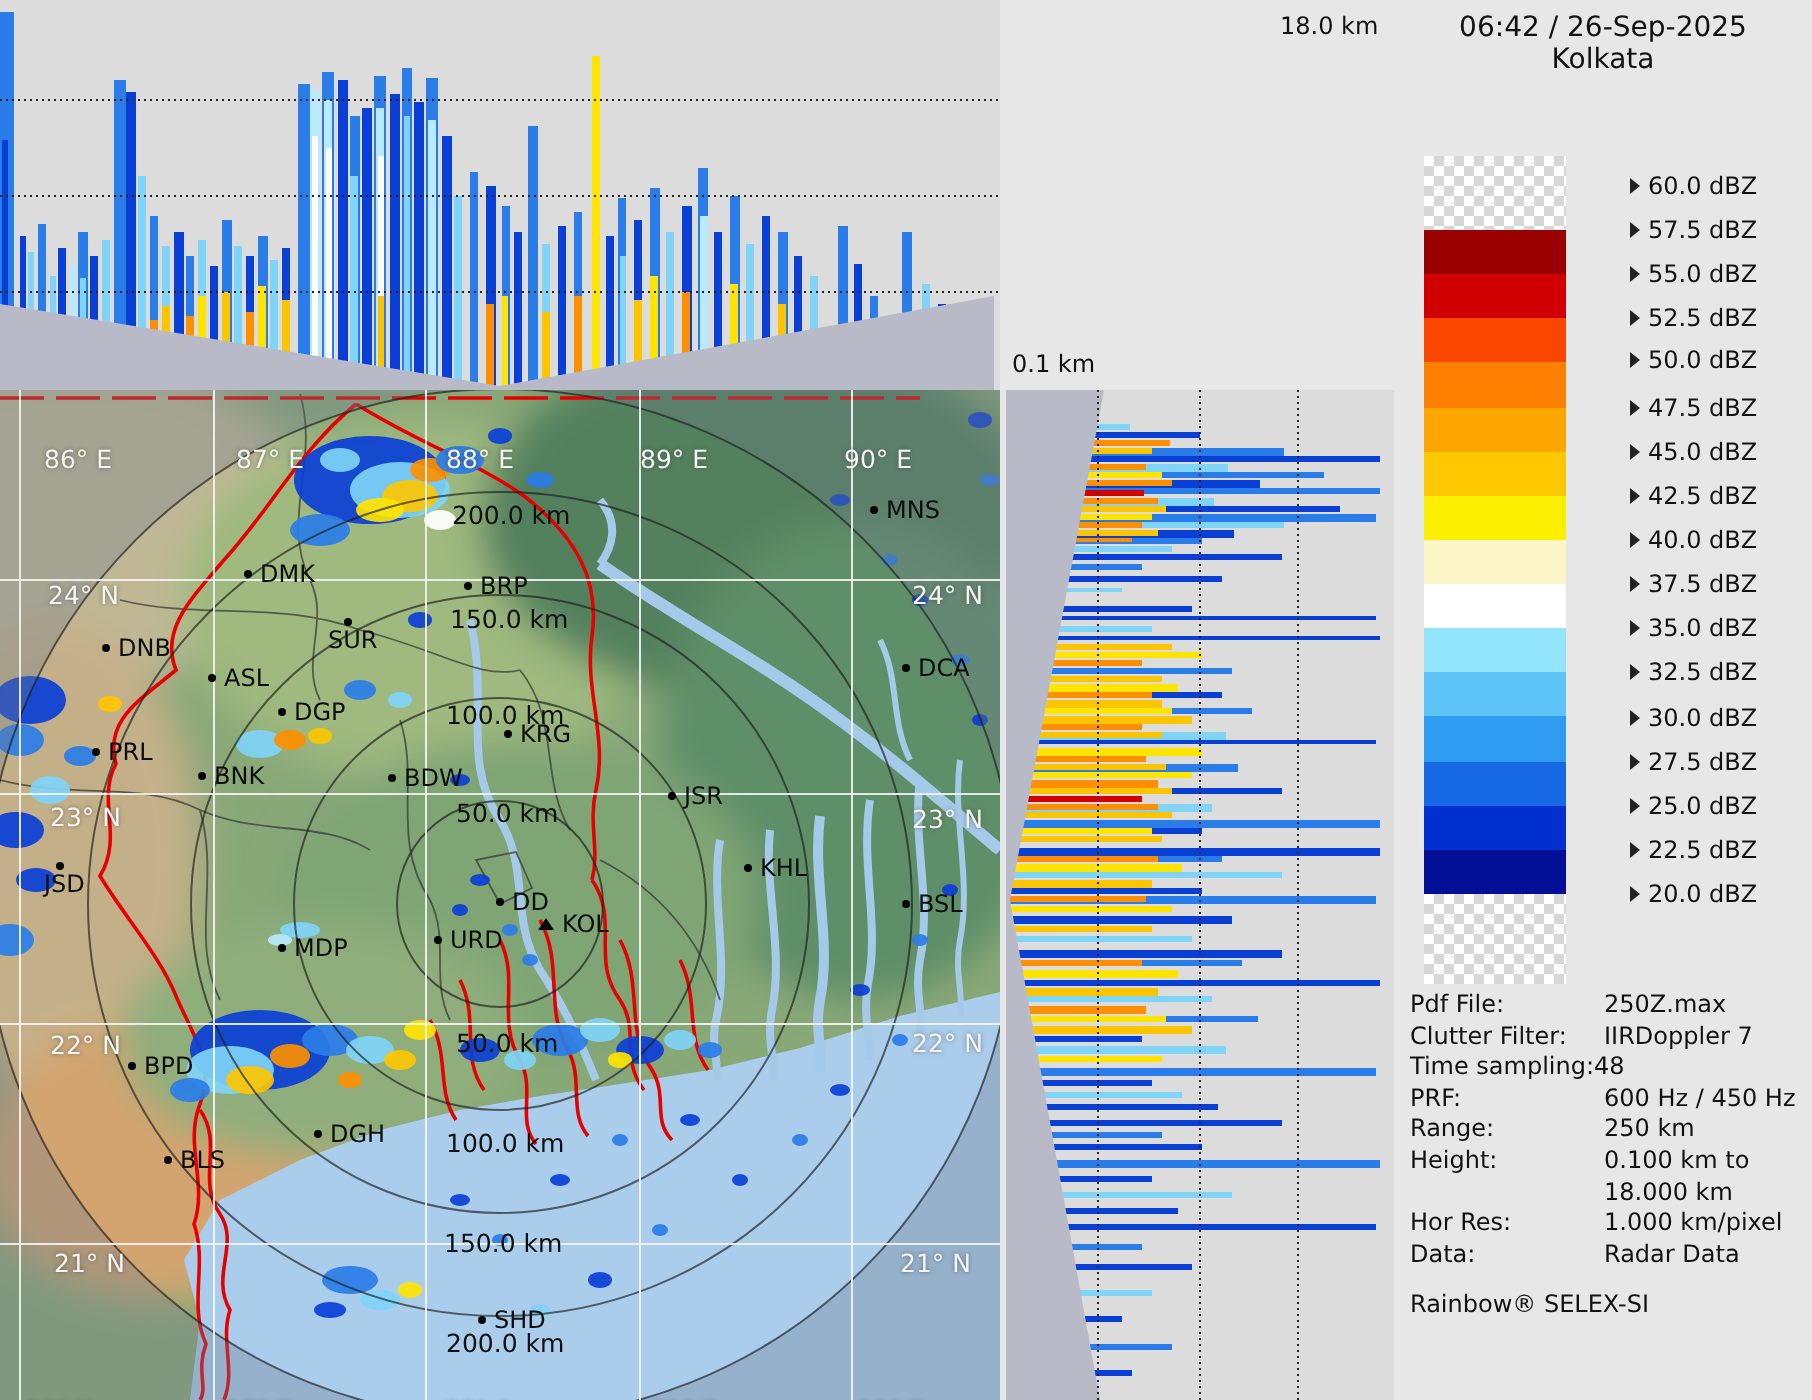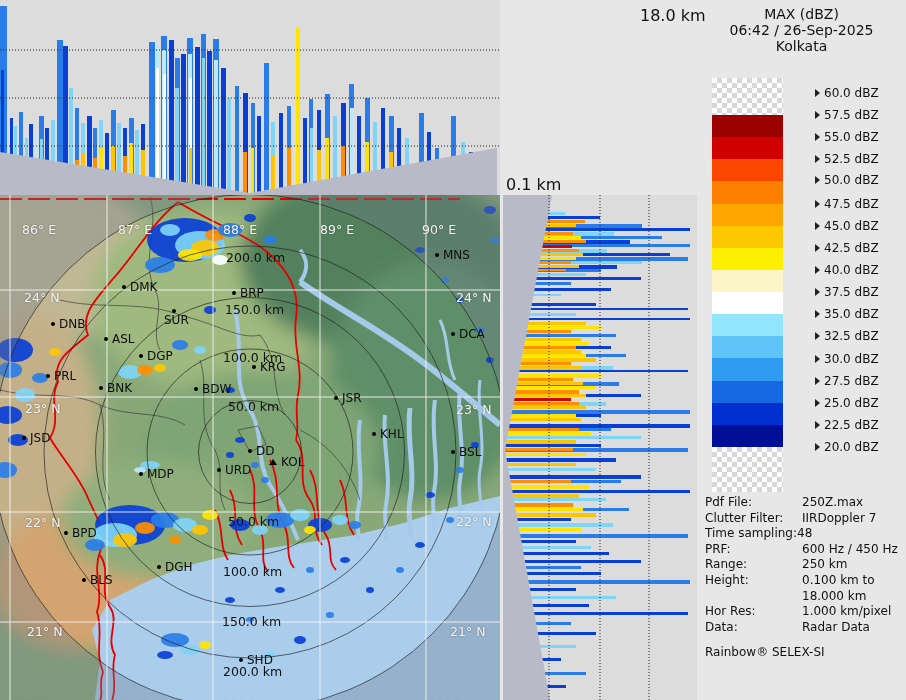--- a/index.html
+++ b/index.html
@@ -8,21 +8,21 @@
     background:#e7e7e7;
     font-family:"DejaVu Sans","Liberation Sans",sans-serif;
     -webkit-font-smoothing:antialiased;
   }
   .panel{position:absolute;background:#dcdcdc;}
   #top-panel{left:0;top:0;width:500px;height:195px;}
   #map-wrap{left:0;top:195px;width:500px;height:505px;background:#89a878;}
   #side-panel{left:503px;top:195px;width:194px;height:505px;}
   #legend-panel{left:697px;top:0;width:209px;height:700px;background:#e7e7e7;}
   svg{display:block}
-  .floating-label{position:absolute;font-size:16px;color:#111;white-space:nowrap;}
+  .floating-label{position:absolute;font-size:12px;color:#111;white-space:nowrap;}
   
   #legend-header{position:absolute;left:697px;top:6px;width:209px;text-align:center;
     font-size:14px;line-height:16px;color:#111;}
   #colorbar{position:absolute;left:712px;top:78px;width:71px;height:414px;background:#fff;}
   .checker{position:absolute;left:0;width:71px;
     background-color:#fff;
     background-image:
       linear-gradient(45deg,#d7d7d7 25%,transparent 25%,transparent 75%,#d7d7d7 75%),
       linear-gradient(45deg,#d7d7d7 25%,transparent 25%,transparent 75%,#d7d7d7 75%);
     background-size:10px 10px;background-position:0 0,5px 5px;}
@@ -449,21 +449,20 @@
     <g stroke="#222" stroke-width="1" stroke-dasharray="1 2">
       <line x1="549" y1="195" x2="549" y2="700"></line>
       <line x1="600" y1="195" x2="600" y2="700"></line>
       <line x1="649" y1="195" x2="649" y2="700"></line>
     </g>
   </svg>
 </div>
 
 <div id="legend-panel">
   <div id="legend-header">
-    <div>MAX (dBZ)</div>
     <div>06:42 / 26-Sep-2025</div>
     <div>Kolkata</div>
   </div>
 </div>
 <div id="colorbar">
   <div class="checker" style="top:0;height:37px;"></div>
   <div id="cb-bands">
       <div class="band" style="top: 37px; height: 22.63px; background: rgb(154, 0, 0);"></div>
       <div class="band" style="top: 59.13px; height: 22.63px; background: rgb(209, 0, 0);"></div>
       <div class="band" style="top: 81.26px; height: 22.63px; background: rgb(251, 70, 0);"></div>
@@ -615,21 +614,21 @@
       <span>BDW</span>
     </div>
     <div class="city" style="left: 334px; top: 375px;">
       <span class="dot"></span>
       <span>JSR</span>
     </div>
     <div class="city" style="left: 372px; top: 411px;">
       <span class="dot"></span>
       <span>KHL</span>
     </div>
-    <div class="city" style="left: 22px; top: 415px;">
+    <div class="city" style="left: 22px; top: 415px; flex-direction: column;">
       <span class="dot"></span>
       <span>JSD</span>
     </div>
     <div class="city" style="left: 248px; top: 428px;">
       <span class="dot"></span>
       <span>DD</span>
     </div>
     <div class="city tri" style="left: 269px; top: 439px;">
       <span class="dot"></span>
       <span>KOL</span>

